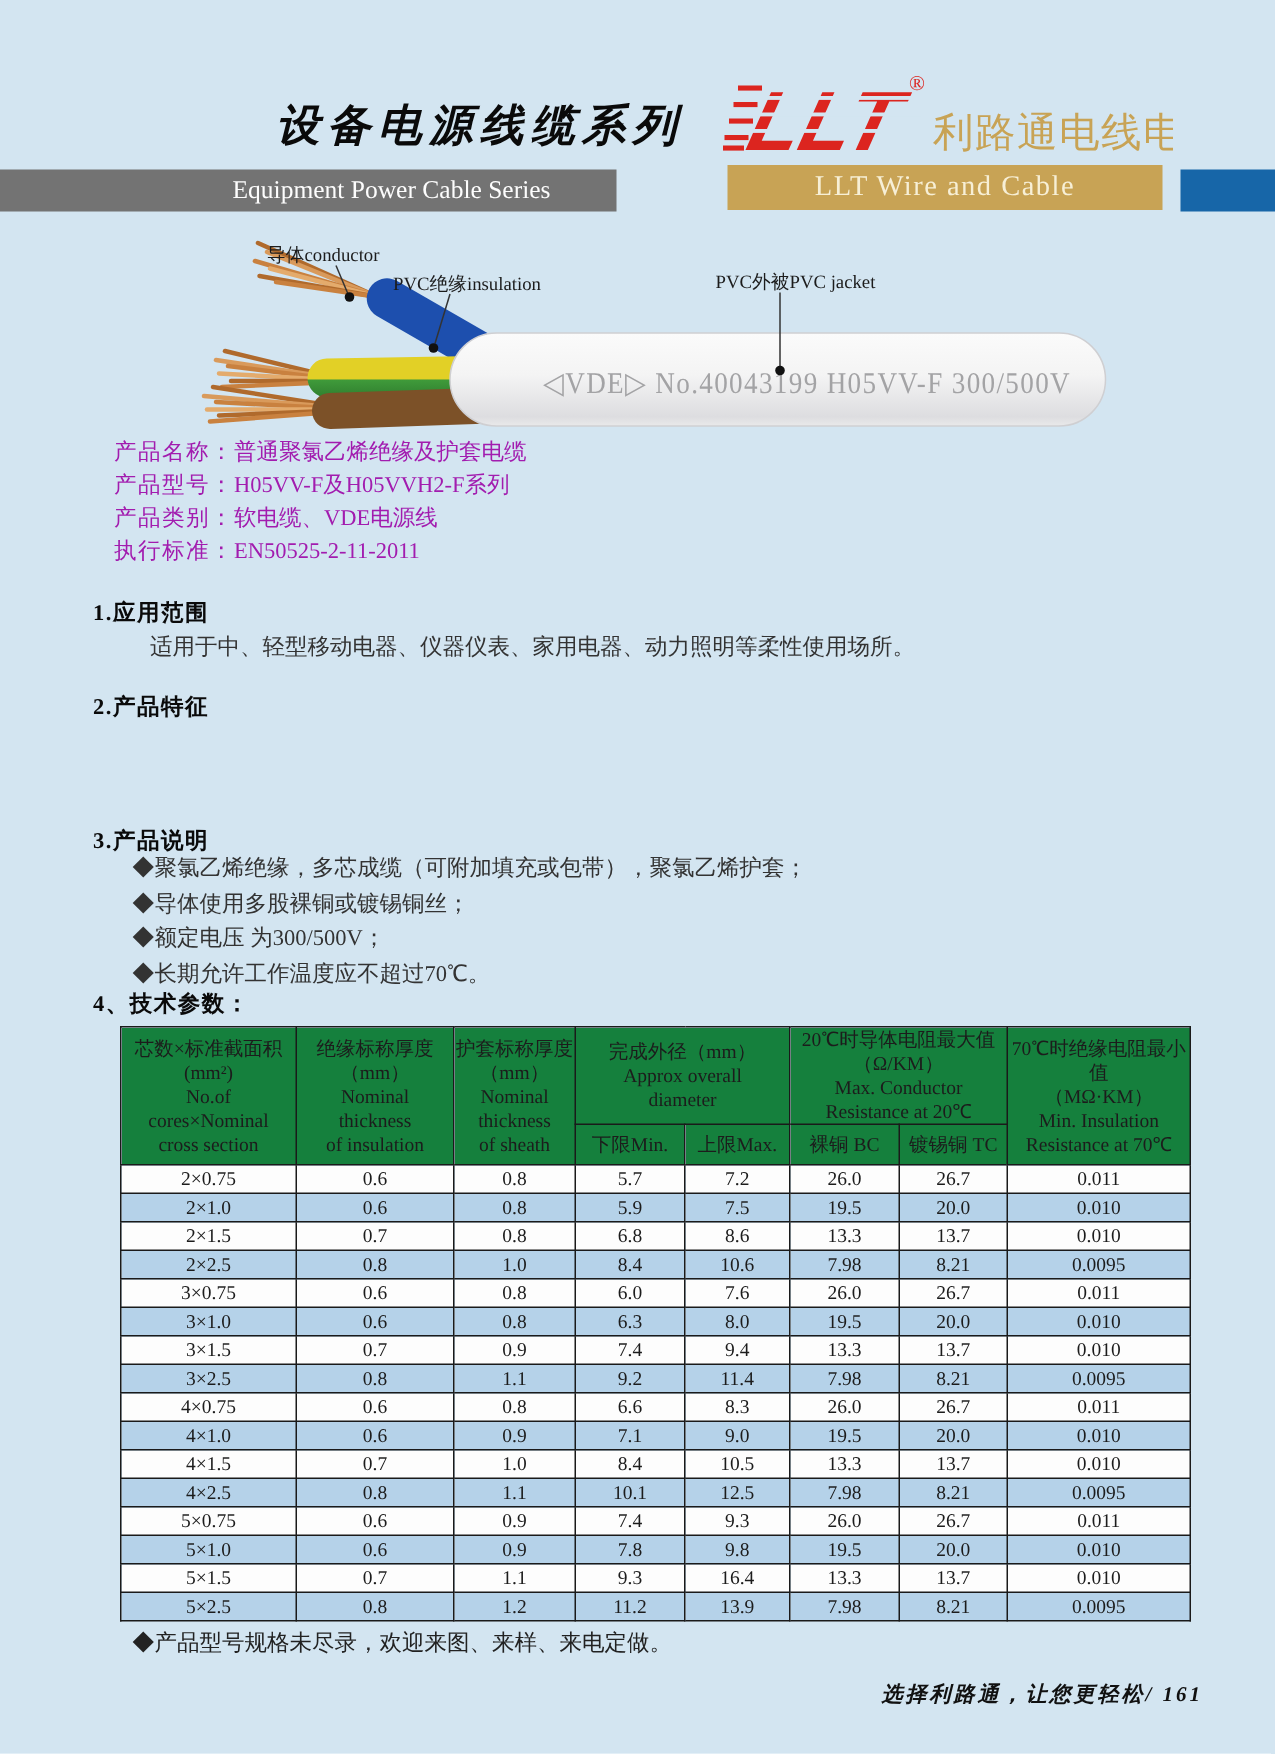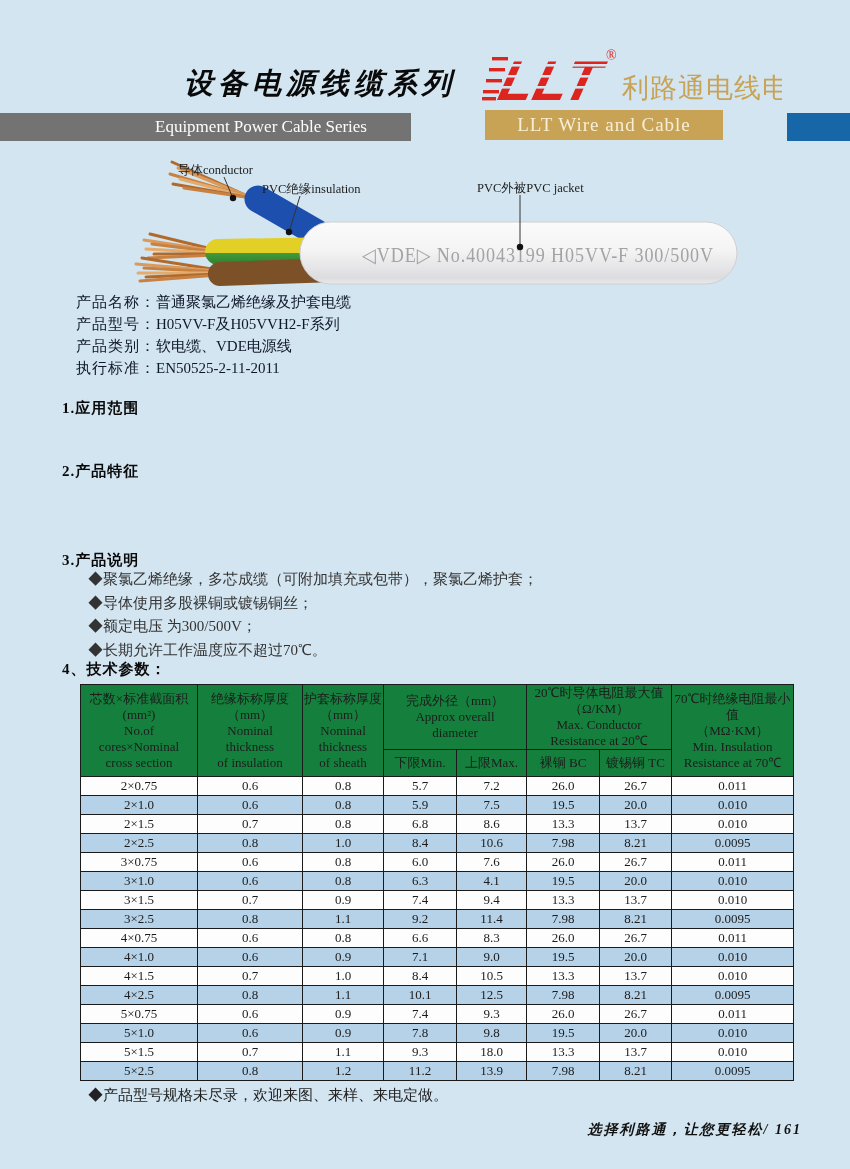--- a/index.html
+++ b/index.html
@@ -13,32 +13,32 @@
   .title-cn{
     position:absolute;left:184px;top:64px;
     font-size:29px;font-weight:bold;font-style:italic;letter-spacing:5px;color:#0a0a0a;
   }
   .series-bar{
     position:absolute;left:0;top:113px;width:411px;height:28px;
     background:#737373;color:#fdfdfd;
     font-size:17px;line-height:28px;text-align:right;padding-right:44px;box-sizing:border-box;
   }
   .brand-bar{
-    position:absolute;left:485px;top:110px;width:238px;height:30px;
+    position:absolute;left:485px;top:110px;width:290px;height:30px;
     background:#c8a355;color:#f7efd6;
     font-size:19px;line-height:30px;text-align:center;letter-spacing:1px;
   }
   .accent-bar{
     position:absolute;left:787px;top:113px;width:63px;height:28px;background:#1766a8;
   }
   .logo-svg{position:absolute;left:482px;top:44px;}
   
   .cable-svg{position:absolute;left:0;top:148px;}
   
-  .pinfo{position:absolute;left:76px;top:291px;font-size:15px;color:#0f172a;}
+  .pinfo{position:absolute;left:76px;top:291px;font-size:15px;color:#a21caf;}
   .pinfo-line{height:22px;line-height:22px;}
   .pinfo-label{letter-spacing:1px;}
   
   .sec-head{position:absolute;left:62px;font-size:15px;font-weight:bold;color:#0a0a0a;letter-spacing:1px;}
   .sec-body{position:absolute;left:100px;font-size:15px;color:#333;}
   .bullets{position:absolute;left:88px;font-size:15px;color:#333;}
   .bullets.wide3 .list-item{height:24px;line-height:24px;}
   .bullets.tight4 .list-item{height:23.5px;line-height:23.5px;}
   
   .spec-table{
@@ -168,20 +168,21 @@
     </div>
     <div class="pinfo-line">
       <span class="pinfo-label">产品类别：</span><span>软电缆、VDE电源线</span>
     </div>
     <div class="pinfo-line">
       <span class="pinfo-label">执行标准：</span><span>EN50525-2-11-2011</span>
     </div>
   </div>
 
   <div class="sec-head" style="top:399px;">1.应用范围</div>
+  <div class="sec-body" style="top:422px;">适用于中、轻型移动电器、仪器仪表、家用电器、动力照明等柔性使用场所。</div>
 
   <div class="sec-head" style="top:462px;">2.产品特征</div>
 
   <div class="sec-head" style="top:551px;">3.产品说明</div>
   <div class="bullets tight4" style="top:568px;">
       <div class="list-item">◆聚氯乙烯绝缘，多芯成缆（可附加填充或包带），聚氯乙烯护套；</div>
       <div class="list-item">◆导体使用多股裸铜或镀锡铜丝；</div>
       <div class="list-item">◆额定电压 为300/500V；</div>
       <div class="list-item">◆长期允许工作温度应不超过70℃。</div>
     </div>
@@ -296,21 +297,21 @@
           <td>7.6</td>
           <td>26.0</td>
           <td>26.7</td>
           <td>0.011</td>
         </tr>
         <tr>
           <td>3×1.0</td>
           <td>0.6</td>
           <td>0.8</td>
           <td>6.3</td>
-          <td>4.1</td>
+          <td>8.0</td>
           <td>19.5</td>
           <td>20.0</td>
           <td>0.010</td>
         </tr>
         <tr>
           <td>3×1.5</td>
           <td>0.7</td>
           <td>0.9</td>
           <td>7.4</td>
           <td>9.4</td>
@@ -386,21 +387,21 @@
           <td>9.8</td>
           <td>19.5</td>
           <td>20.0</td>
           <td>0.010</td>
         </tr>
         <tr>
           <td>5×1.5</td>
           <td>0.7</td>
           <td>1.1</td>
           <td>9.3</td>
-          <td>18.0</td>
+          <td>16.4</td>
           <td>13.3</td>
           <td>13.7</td>
           <td>0.010</td>
         </tr>
         <tr>
           <td>5×2.5</td>
           <td>0.8</td>
           <td>1.2</td>
           <td>11.2</td>
           <td>13.9</td>

